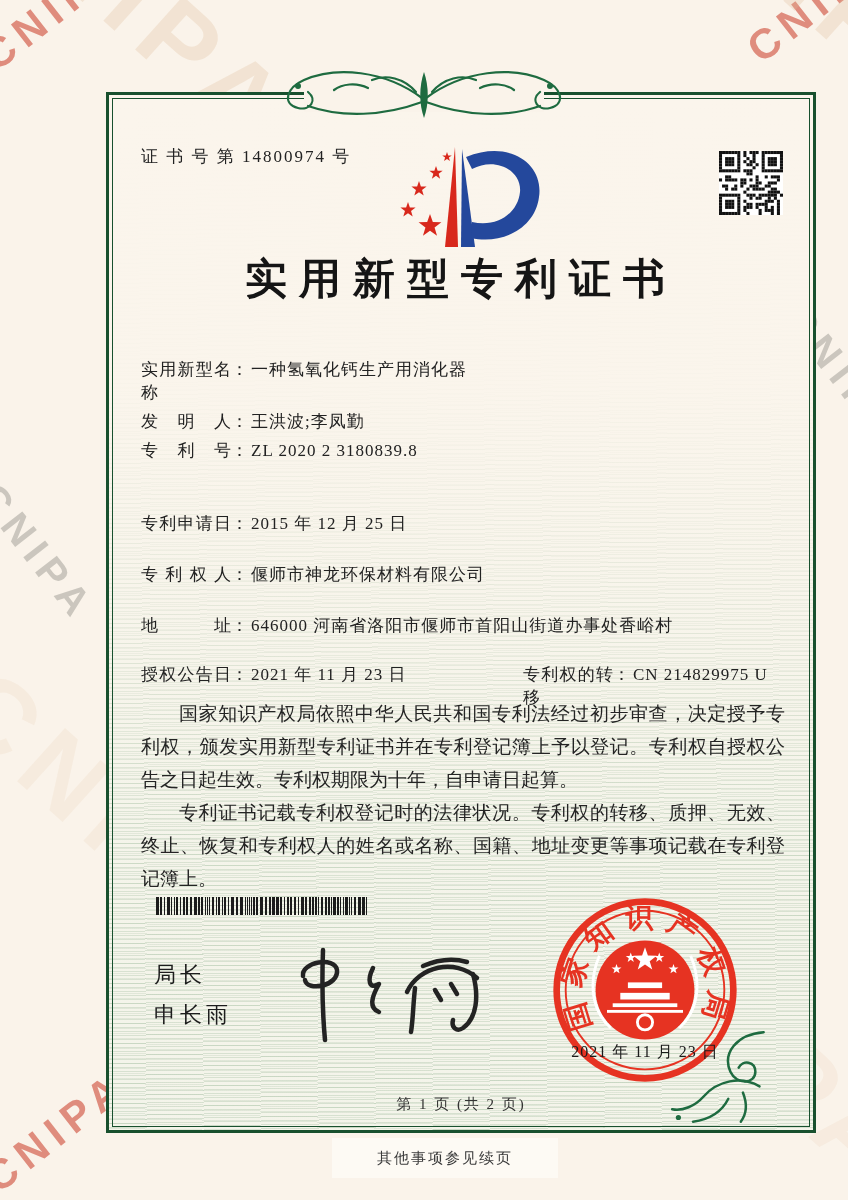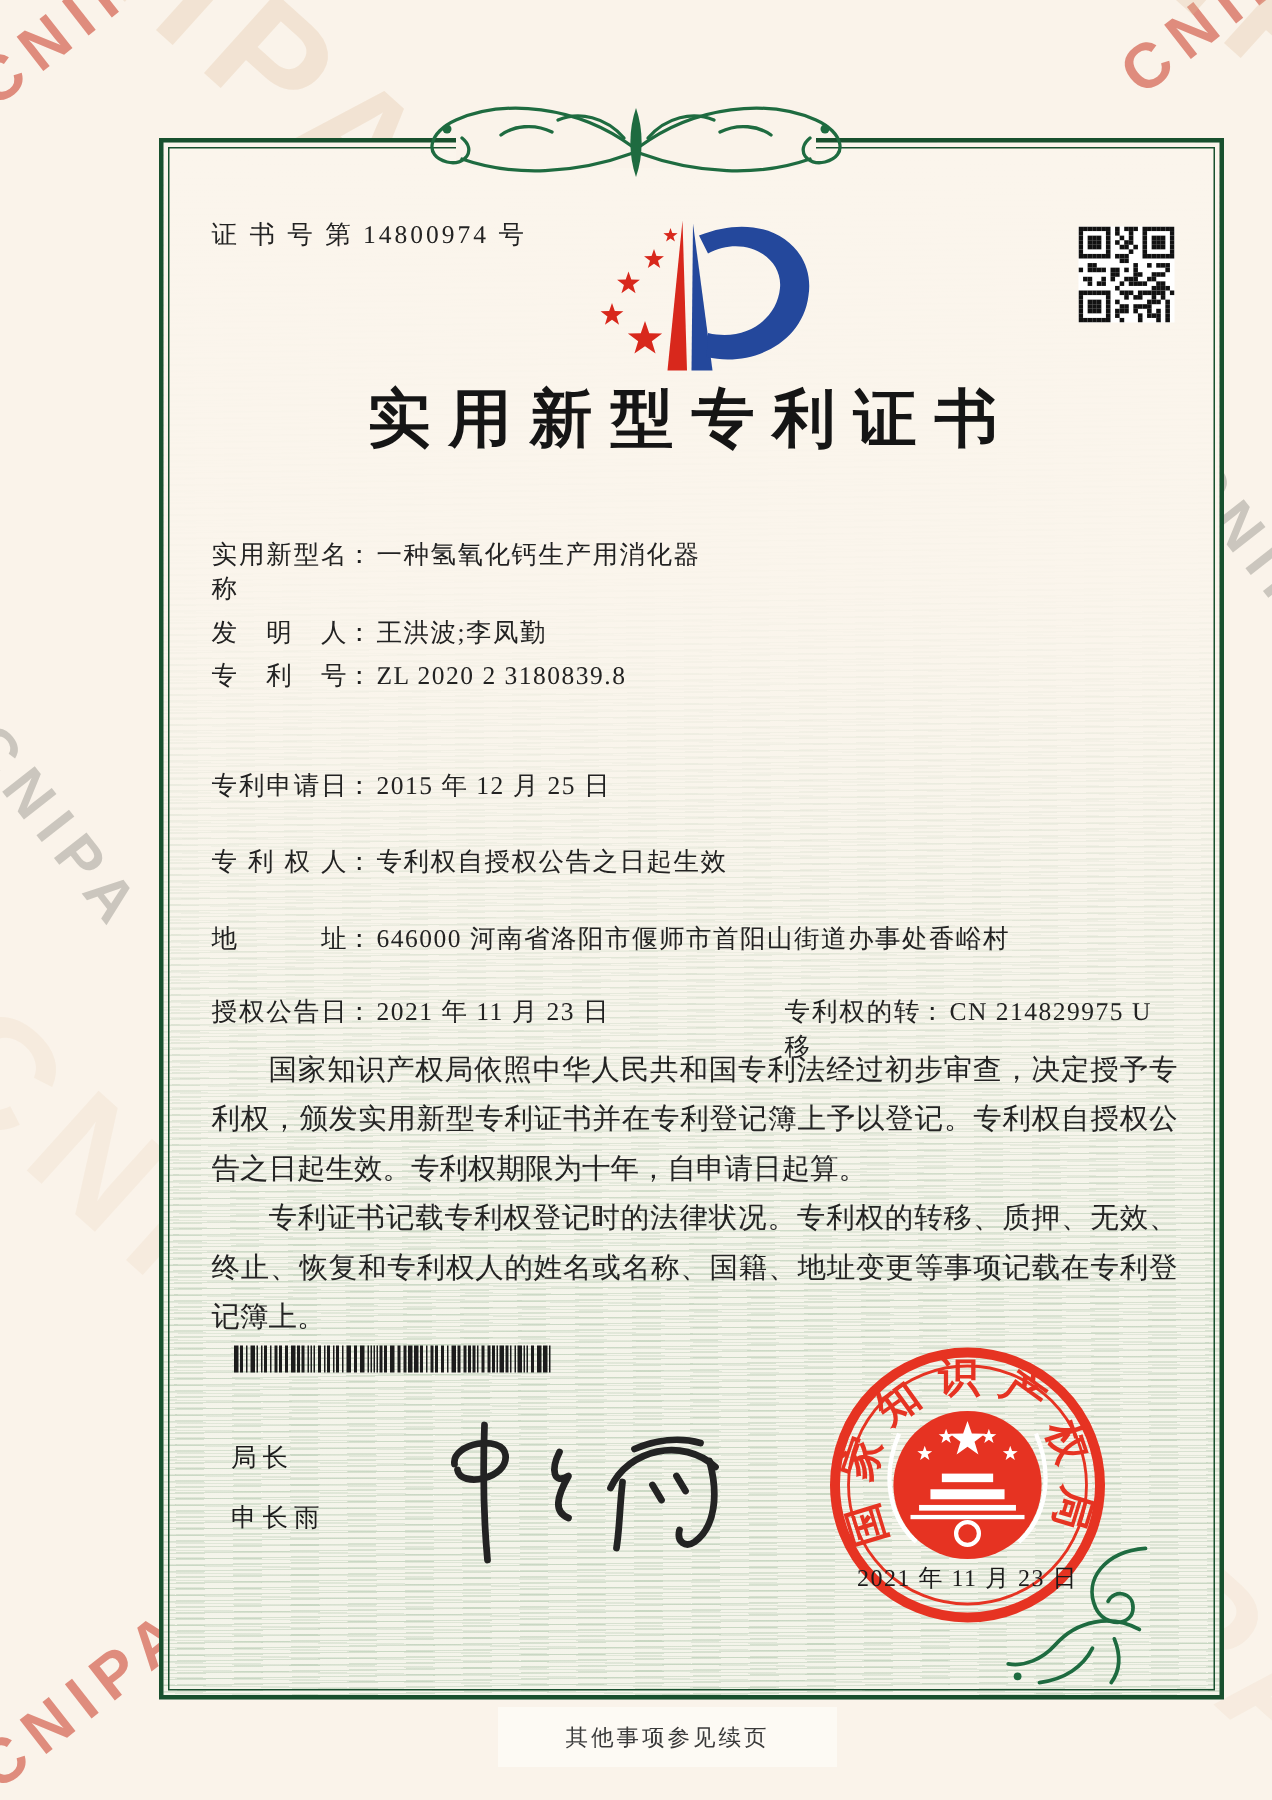--- a/index.html
+++ b/index.html
@@ -42,21 +42,21 @@
   
   .body-text{left:32px;top:602px;width:644px;font-size:19px;line-height:33px;
              color:#242424;text-align:justify;}
   .body-text p{margin:0;text-indent:2em;}
 
   
   .barcode{left:47px;top:802px;width:215px;height:18px;}
   .barcode i{position:absolute;top:0;bottom:0;background:#1c1c1c;}
 
   
-  .signer{left:45px;font-size:17px;color:#1d1d1d;font-family:"Liberation Sans",sans-serif;letter-spacing:4px;}
+  .signer{left:45px;font-size:22px;color:#1d1d1d;font-family:"Liberation Sans",sans-serif;letter-spacing:4px;}
   .sig-svg{left:168px;top:845px;}
 
   
   .seal-svg{left:441px;top:800px;}
   .seal-date{left:441px;top:947px;width:190px;text-align:center;font-size:16px;
              color:#1b1b1b;letter-spacing:1px;z-index:3;}
 
   
   .page-info{left:0;right:0;top:1000px;text-align:center;font-size:15px;color:#333;letter-spacing:2px;}
   .note-strip{position:absolute;left:332px;top:1138px;width:226px;height:40px;z-index:2;
@@ -331,21 +331,21 @@
     <div class="abs field-row" style="top:315px">
       <span class="flabel">发明人</span><span class="colon">：</span><span class="fvalue">王洪波;李凤勤</span>
     </div>
     <div class="abs field-row" style="top:344px">
       <span class="flabel">专利号</span><span class="colon">：</span><span class="fvalue">ZL 2020 2 3180839.8</span>
     </div>
     <div class="abs field-row" style="top:417px">
       <span class="flabel">专利申请日</span><span class="colon">：</span><span class="fvalue">2015 年 12 月 25 日</span>
     </div>
     <div class="abs field-row" style="top:468px">
-      <span class="flabel">专利权人</span><span class="colon">：</span><span class="fvalue">专利权自授权公告之日起生效</span>
+      <span class="flabel">专利权人</span><span class="colon">：</span><span class="fvalue">偃师市神龙环保材料有限公司</span>
     </div>
     <div class="abs field-row" style="top:519px">
       <span class="flabel">地址</span><span class="colon">：</span><span class="fvalue">646000 河南省洛阳市偃师市首阳山街道办事处香峪村</span>
     </div>
     <div class="abs field-row" style="top:568px">
       <span class="flabel">授权公告日</span><span class="colon">：</span><span class="fvalue">2021 年 11 月 23 日</span>
       <span class="pair2">
         <span class="flabel">专利权的转移</span><span class="colon">：</span><span class="fvalue">CN 214829975 U</span>
       </span>
     </div>
@@ -457,20 +457,21 @@
         <rect x="74" y="103" width="52" height="7" fill="#fff"></rect>
         <rect x="66" y="114" width="68" height="4" fill="#fff"></rect>
         <rect x="60" y="121" width="80" height="3" fill="#fff"></rect>
         <circle cx="100" cy="134" r="8" fill="none" stroke="#fff" stroke-width="3"></circle>
         <path d="M52,64 C40,92 44,122 64,140" fill="none" stroke="#fff" stroke-width="3"></path>
         <path d="M148,64 C160,92 156,122 136,140" fill="none" stroke="#fff" stroke-width="3"></path>
       </g>
     </svg>
     <div class="abs seal-date">2021 年 11 月 23 日</div>
 
+    <div class="abs page-info">第 1 页 (共 2 页)</div>
   </div>
 
   <svg class="ornament" style="left:244px;top:58px;" width="360" height="72" viewBox="0 0 360 72">
     <rect x="60" y="28" width="240" height="26" fill="#faf3ea"></rect>
     <g id="orn-half" stroke="#1e6b40" fill="none" stroke-width="2.2" stroke-linecap="round">
       <path d="M182,40 C220,12 268,8 300,22 C318,30 322,46 306,50 C294,53 286,42 296,34"></path>
       <path d="M182,44 C220,58 262,60 296,48"></path>
       <path d="M188,34 C200,20 218,16 232,22"></path>
       <path d="M236,30 C248,24 262,26 270,32"></path>
       <circle cx="306" cy="28" r="3" fill="#1e6b40" stroke="none"></circle>

